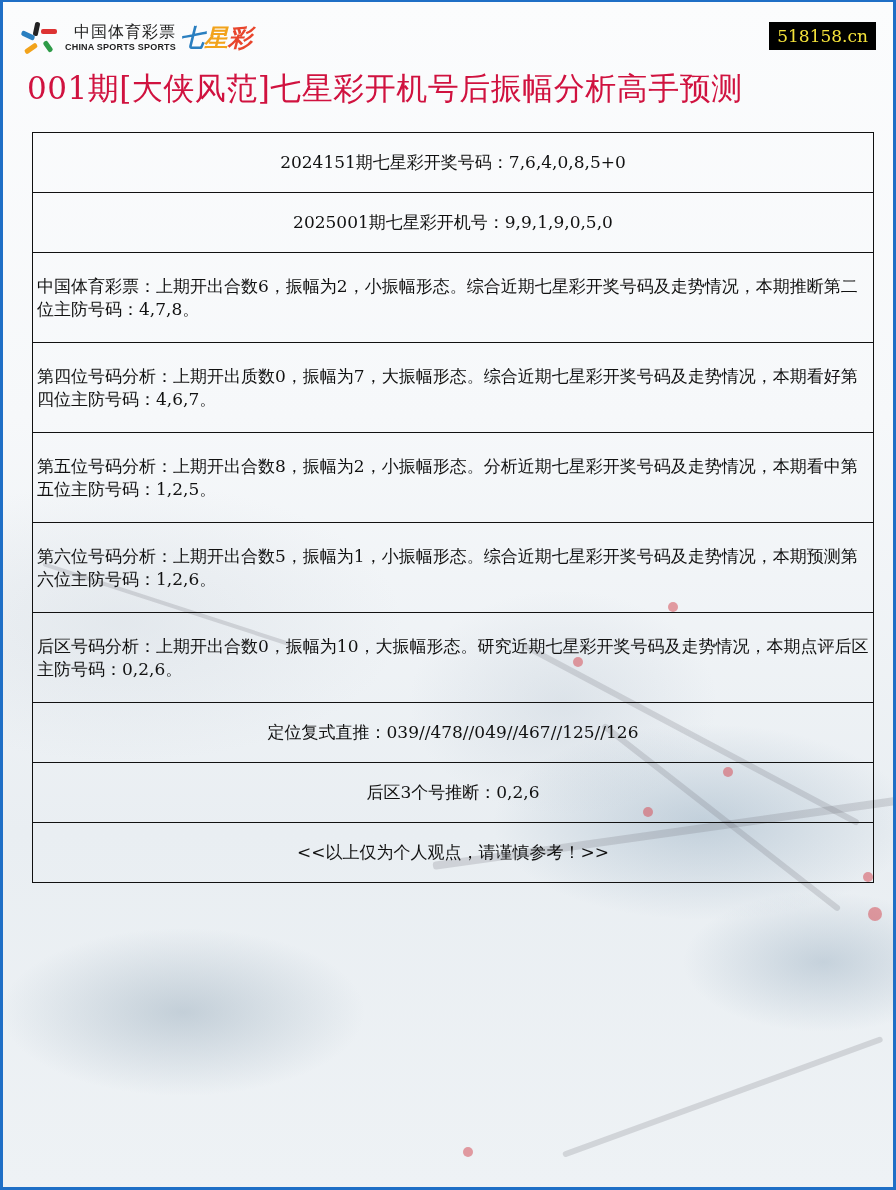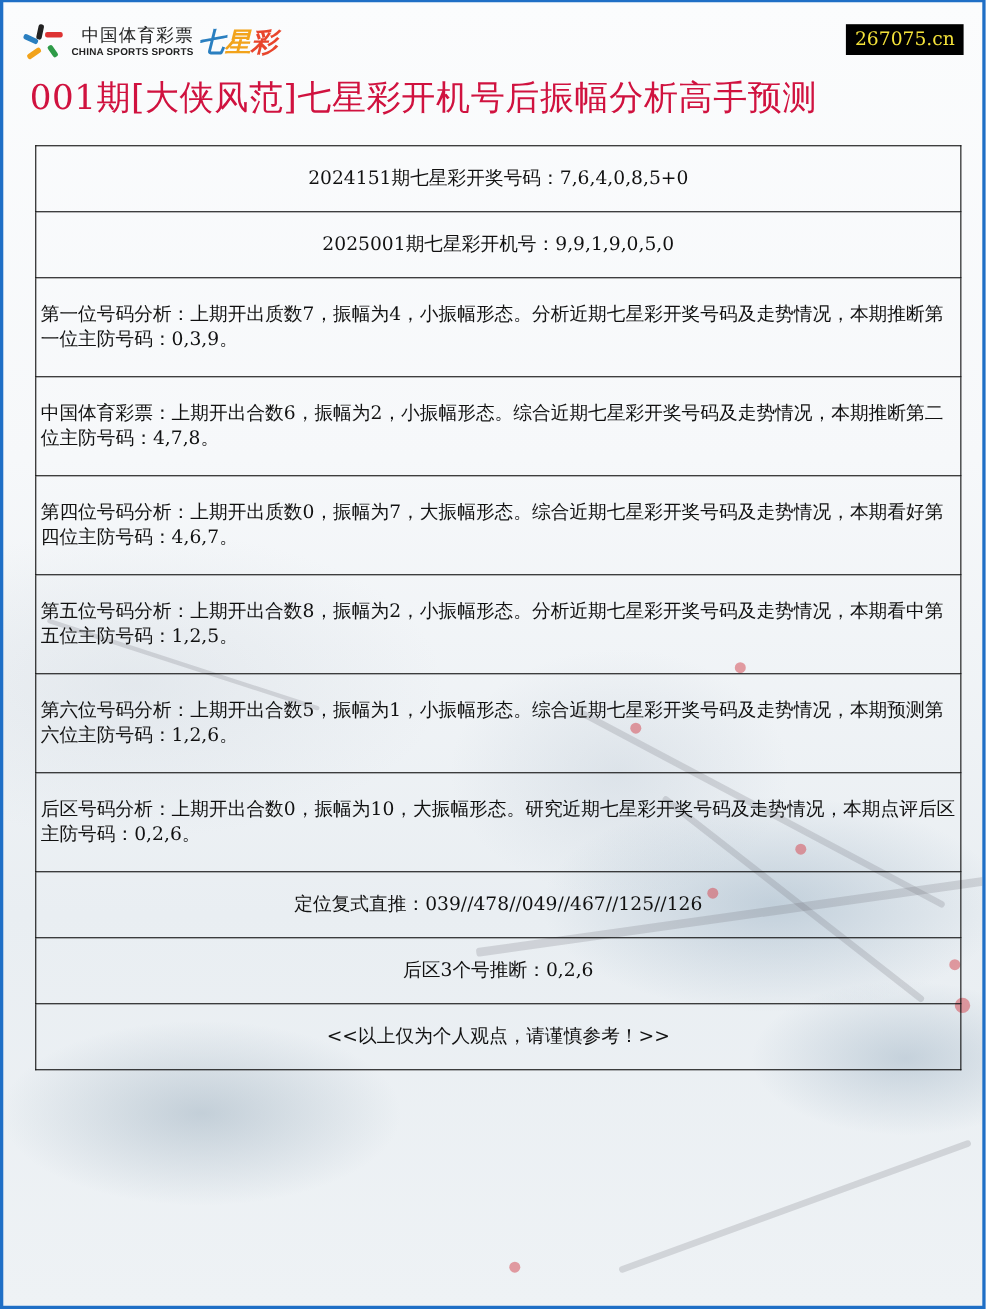--- a/index.html
+++ b/index.html
@@ -96,35 +96,32 @@
         <span style="left:21px;top:24px;width:12px;background:#2e9b48;transform:rotate(55deg);"></span>
       </div>
       <div class="logo-text">
         <span class="logo-cn">中国体育彩票</span>
         <span class="logo-en">CHINA SPORTS SPORTS</span>
       </div>
       <div class="logo-brand">
         <span class="c1">七</span><span class="c2">星</span><span class="c3">彩</span>
       </div>
     </div>
-    <div class="site-badge">267075.cn</div>
+    <div class="site-badge">518158.cn</div>
   </div>
 
   <h1 class="page-title">001期[大侠风范]七星彩开机号后振幅分析高手预测</h1>
 
   <table class="table">
     <tbody>
       <tr class="row-center">
         <td>2024151期七星彩开奖号码：7,6,4,0,8,5+0</td>
       </tr>
       <tr class="row-center">
         <td>2025001期七星彩开机号：9,9,1,9,0,5,0</td>
-      </tr>
-      <tr class="row-text">
-        <td>第一位号码分析：上期开出质数7，振幅为4，小振幅形态。分析近期七星彩开奖号码及走势情况，本期推断第一位主防号码：0,3,9。</td>
       </tr>
       <tr class="row-text">
         <td>中国体育彩票：上期开出合数6，振幅为2，小振幅形态。综合近期七星彩开奖号码及走势情况，本期推断第二位主防号码：4,7,8。</td>
       </tr>
       <tr class="row-text">
         <td>第四位号码分析：上期开出质数0，振幅为7，大振幅形态。综合近期七星彩开奖号码及走势情况，本期看好第四位主防号码：4,6,7。</td>
       </tr>
       <tr class="row-text">
         <td>第五位号码分析：上期开出合数8，振幅为2，小振幅形态。分析近期七星彩开奖号码及走势情况，本期看中第五位主防号码：1,2,5。</td>
       </tr>

